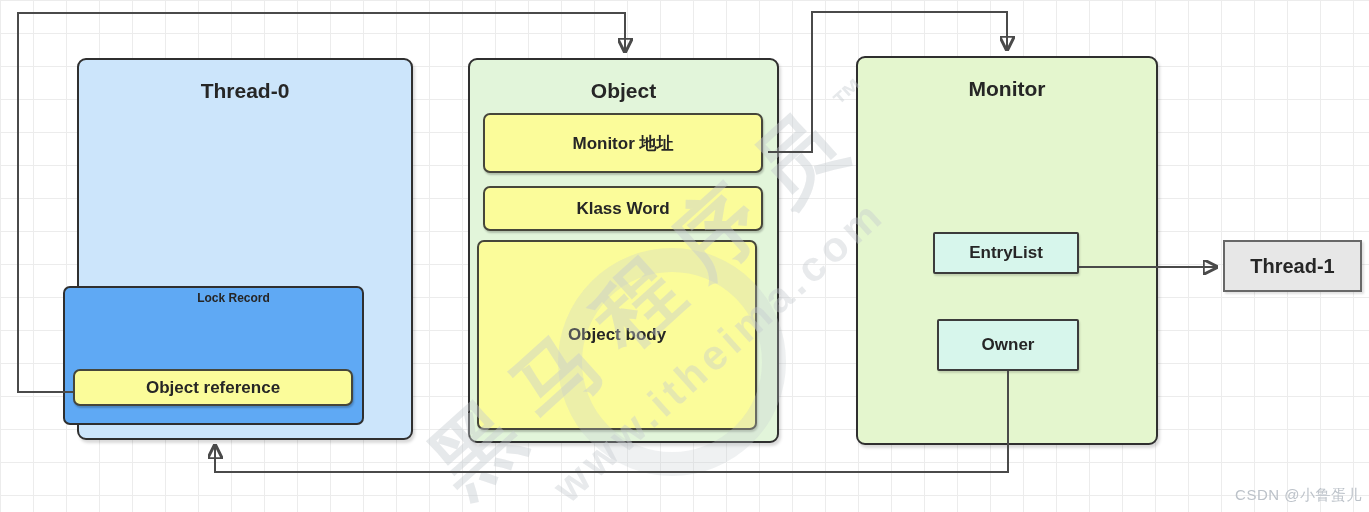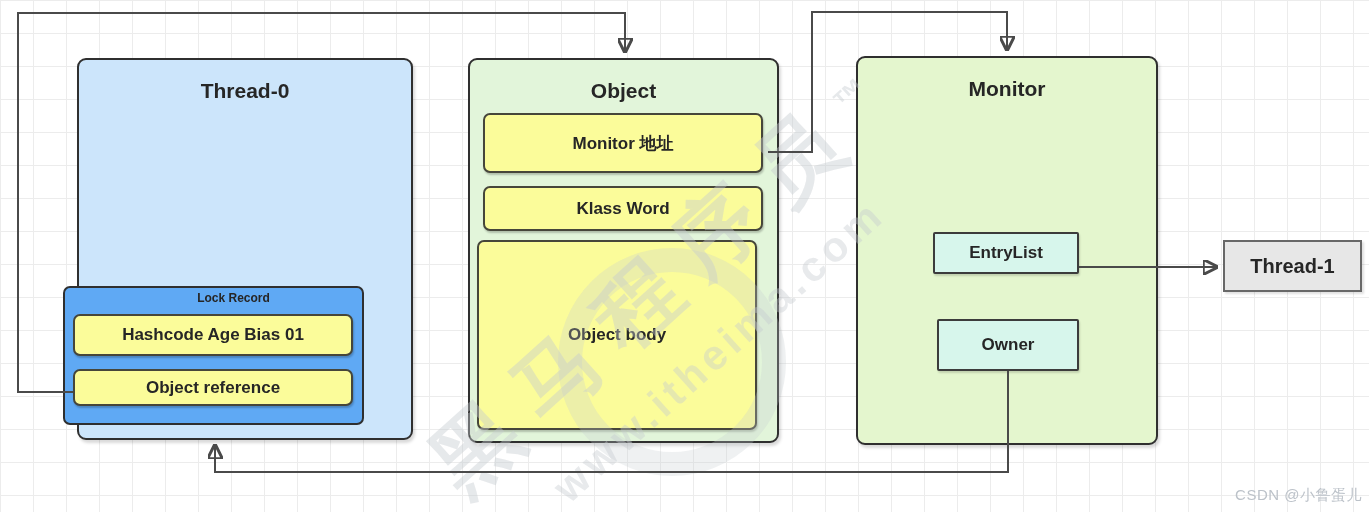--- a/index.html
+++ b/index.html
@@ -118,23 +118,20 @@
 
 <div id="canvas">
 
   <div id="thread0" class="node">
     <div class="node-title">Thread-0</div>
   </div>
 
   <div id="lock-record">
     <div class="node-title">Lock Record</div>
   </div>
-  <div id="slot-hashcode" class="slot slot-yellow">
-    <span>Hashcode Age Bias 01</span>
-  </div>
   <div id="slot-objref" class="slot slot-yellow">
     <span>Object reference</span>
   </div>
 
   <div id="object-box" class="node">
     <div class="node-title">Object</div>
   </div>
   <div id="slot-monaddr" class="slot slot-yellow">
     <span>Monitor 地址</span>
   </div>

